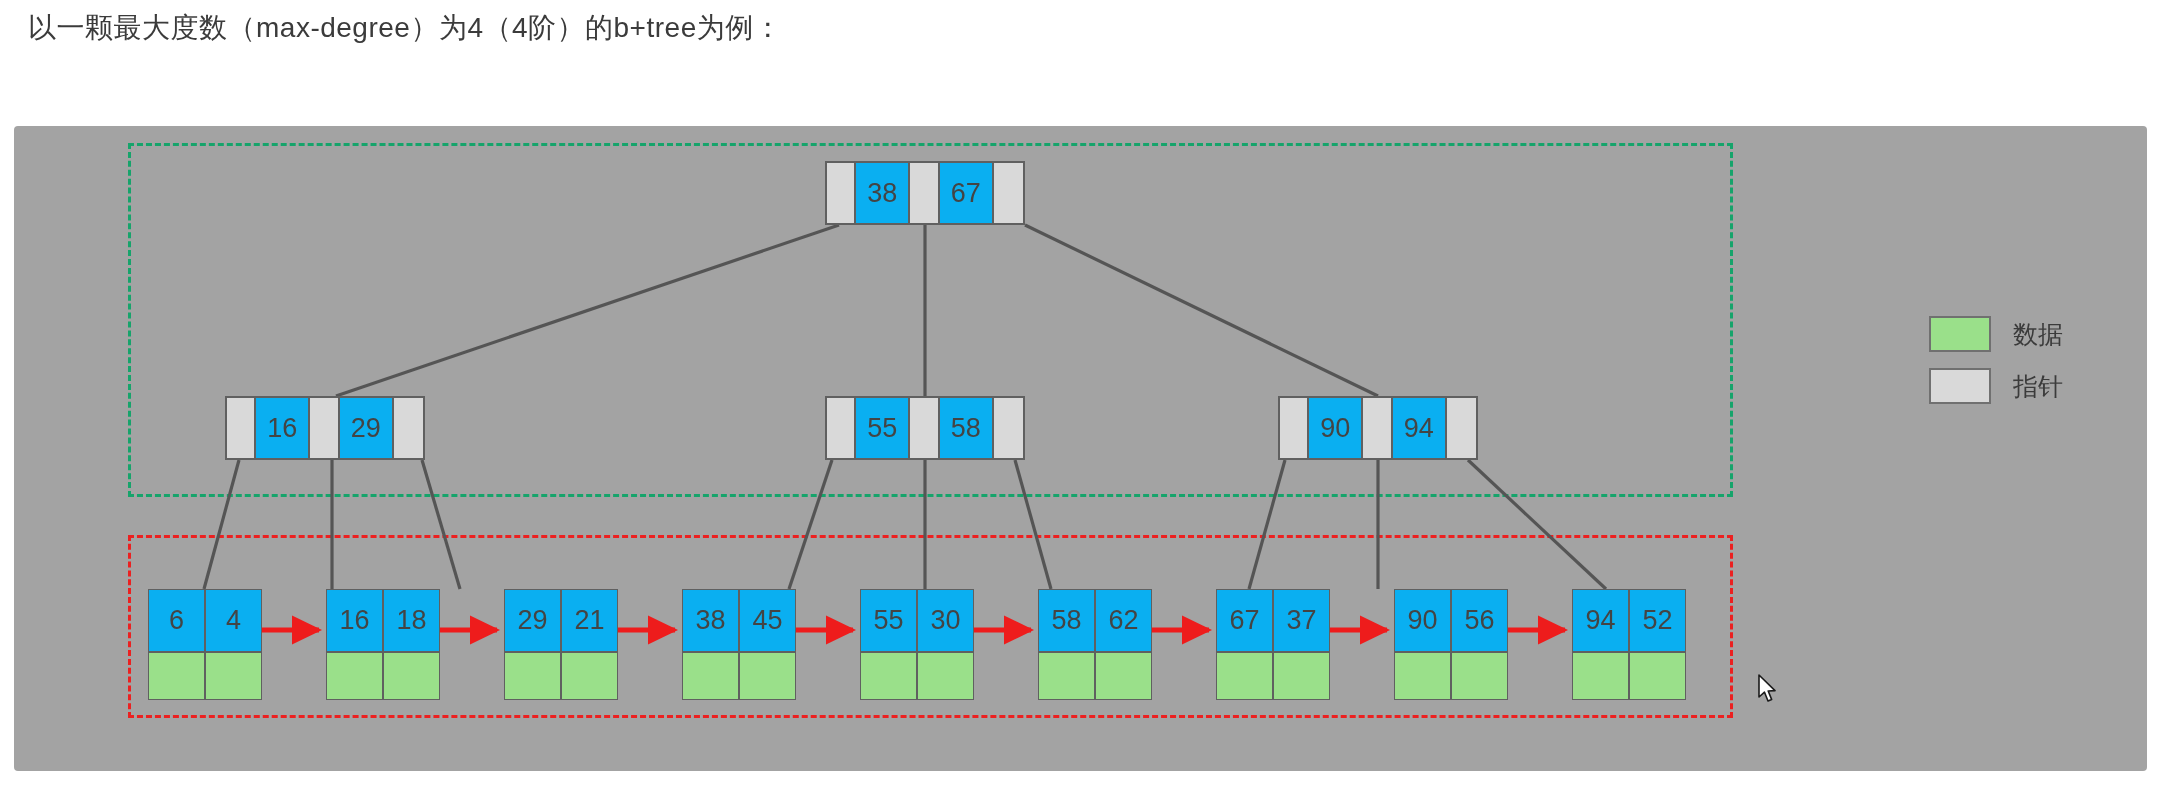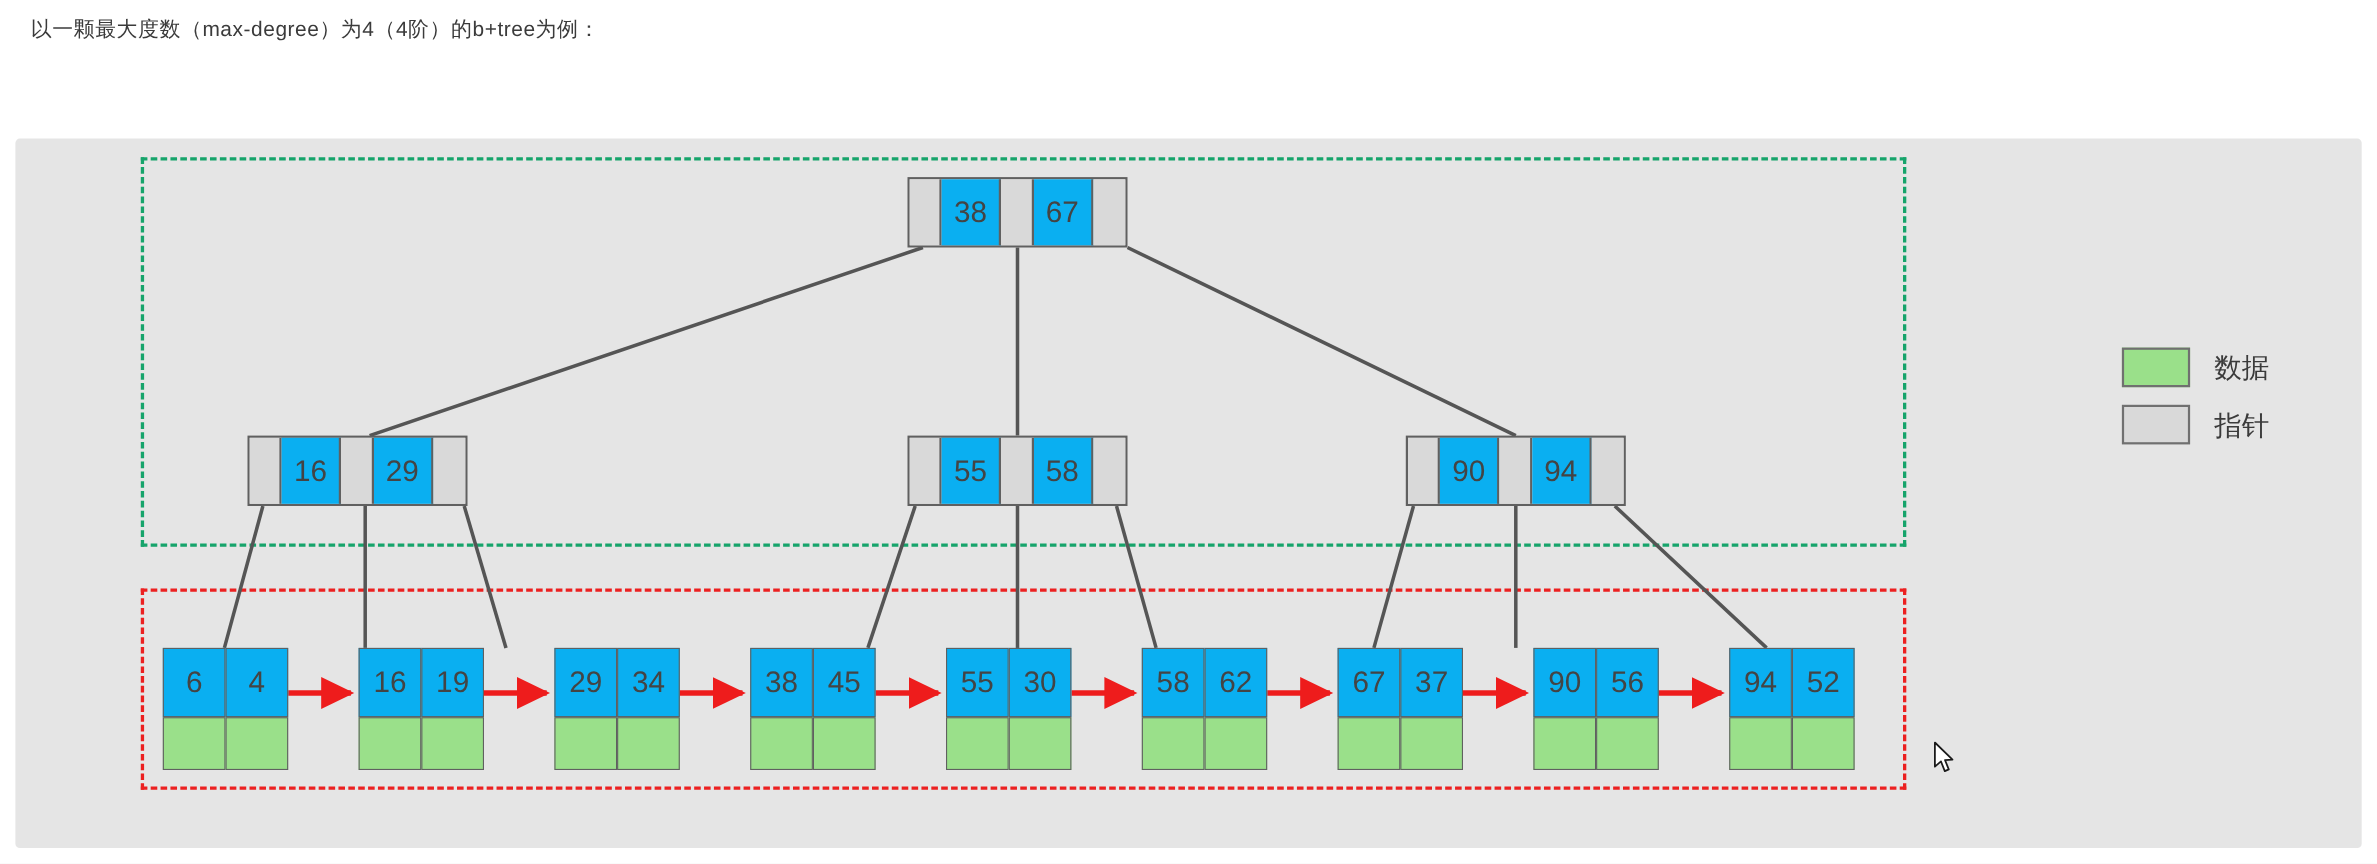--- a/index.html
+++ b/index.html
@@ -14,35 +14,35 @@
     height: 785px;
     background: #ffffff;
     overflow: hidden;
   }
 
   
   #caption {
     position: absolute;
     left: 28px;
     top: 8px;
-    font-size: 19px;
+    font-size: 28px;
     line-height: 40px;
     color: #3b3b3b;
     white-space: nowrap;
     letter-spacing: 0.5px;
   }
 
   
   #diagram {
     position: absolute;
     left: 14px;
     top: 126px;
     width: 2133px;
     height: 645px;
-    background: #e5e5e5;
+    background: #a3a3a3;
     border-radius: 4px;
   }
 
   
   #edges {
     position: absolute;
     left: 0;
     top: 0;
     width: 2133px;
     height: 645px;
@@ -254,28 +254,28 @@
 
     <div class="node leaf" id="node-leaf-1" style="left:134px; top:463px;">
       <div class="leaf-key">6</div>
       <div class="leaf-key">4</div>
       <div class="leaf-data"></div>
       <div class="leaf-data"></div>
     </div>
 
     <div class="node leaf" id="node-leaf-2" style="left:312px; top:463px;">
       <div class="leaf-key">16</div>
-      <div class="leaf-key">19</div>
+      <div class="leaf-key">18</div>
       <div class="leaf-data"></div>
       <div class="leaf-data"></div>
     </div>
 
     <div class="node leaf" id="node-leaf-3" style="left:490px; top:463px;">
       <div class="leaf-key">29</div>
-      <div class="leaf-key">34</div>
+      <div class="leaf-key">21</div>
       <div class="leaf-data"></div>
       <div class="leaf-data"></div>
     </div>
 
     <div class="node leaf" id="node-leaf-4" style="left:668px; top:463px;">
       <div class="leaf-key">38</div>
       <div class="leaf-key">45</div>
       <div class="leaf-data"></div>
       <div class="leaf-data"></div>
     </div>

